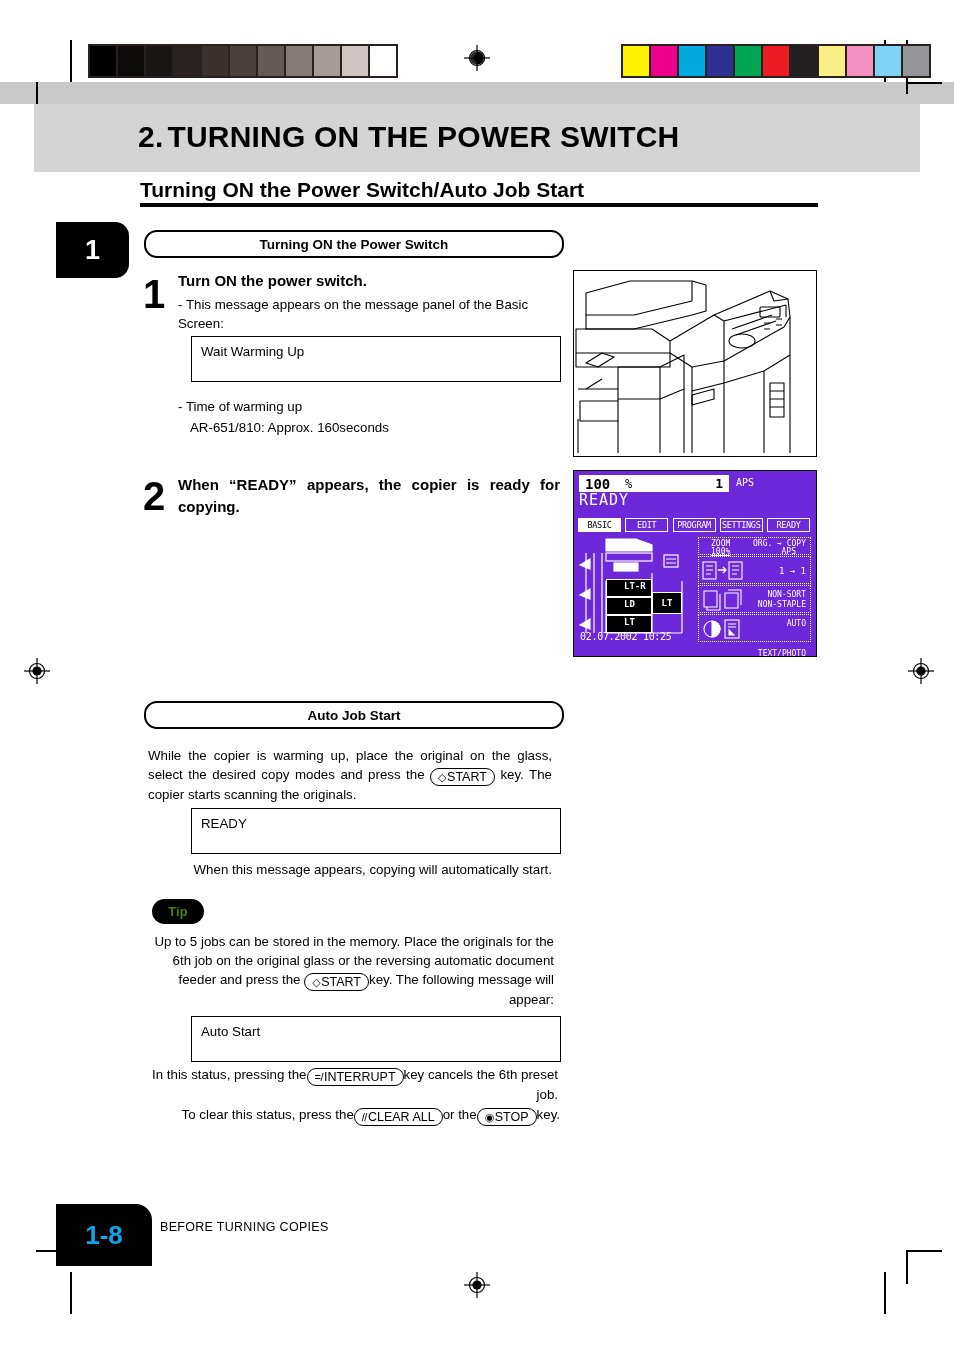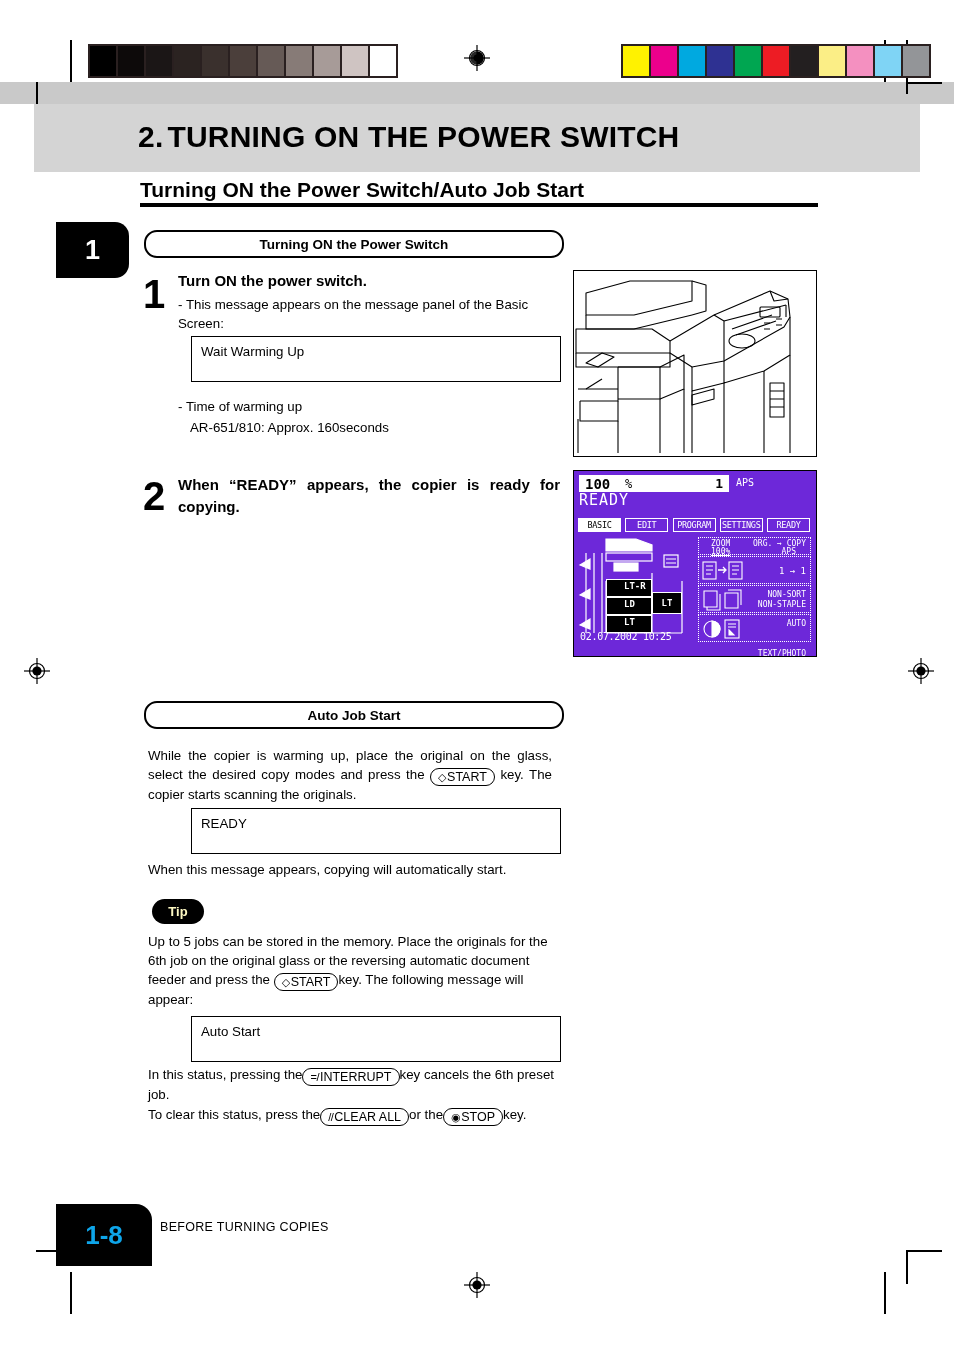--- a/index.html
+++ b/index.html
@@ -29,35 +29,35 @@
     color:#fff;font-size:27px;font-weight:bold;display:flex;align-items:center;justify-content:center;}
 
   
   .pill{position:absolute;height:24px;border:2px solid #000;border-radius:13px;
         display:flex;align-items:center;justify-content:center;
         font-size:13.5px;font-weight:bold;background:#fff;}
 
   
   .stepnum{position:absolute;font-size:40px;font-weight:bold;line-height:1;}
   .stepttl{position:absolute;font-size:15px;font-weight:bold;}
-  .body{position:absolute;font-size:13.3px;line-height:1.42;}
+  .body{position:absolute;font-size:13.3px;line-height:1.42;text-align:right;}
   .body.just{text-align:justify;}
   .dash{position:absolute;font-size:13.3px;line-height:1.42;}
 
   .msgbox{position:absolute;border:1.3px solid #000;background:#fff;
           font-size:13.3px;padding:7px 9px;box-sizing:border-box;}
 
   
   .key{display:inline-block;border:1.4px solid #000;border-radius:10px;
        padding:0 7px;font-size:12.5px;line-height:16px;white-space:nowrap;
        vertical-align:-2px;background:#fff;}
   .kglyph{font-size:11px;letter-spacing:-.5px;margin-right:1px;}
 
   
-  .tip{position:absolute;width:52px;height:25px;border-radius:13px;background:#000;color:#fef9c3;
+  .tip{position:absolute;width:52px;height:25px;border-radius:13px;background:#000;color:#4d7c0f;
        font-size:13px;font-weight:bold;display:flex;align-items:center;justify-content:center;}
 
   
   .illus{position:absolute;left:573px;top:270px;width:242px;height:185px;
          border:1.4px solid #000;background:#fff;overflow:hidden;}
 
   
   .lcd{position:absolute;left:573px;top:470px;width:242px;height:185px;
        background:#6d28d9;border:1.4px solid #000;overflow:hidden;
        font-family:"DejaVu Sans Mono",monospace;color:#fff;}

